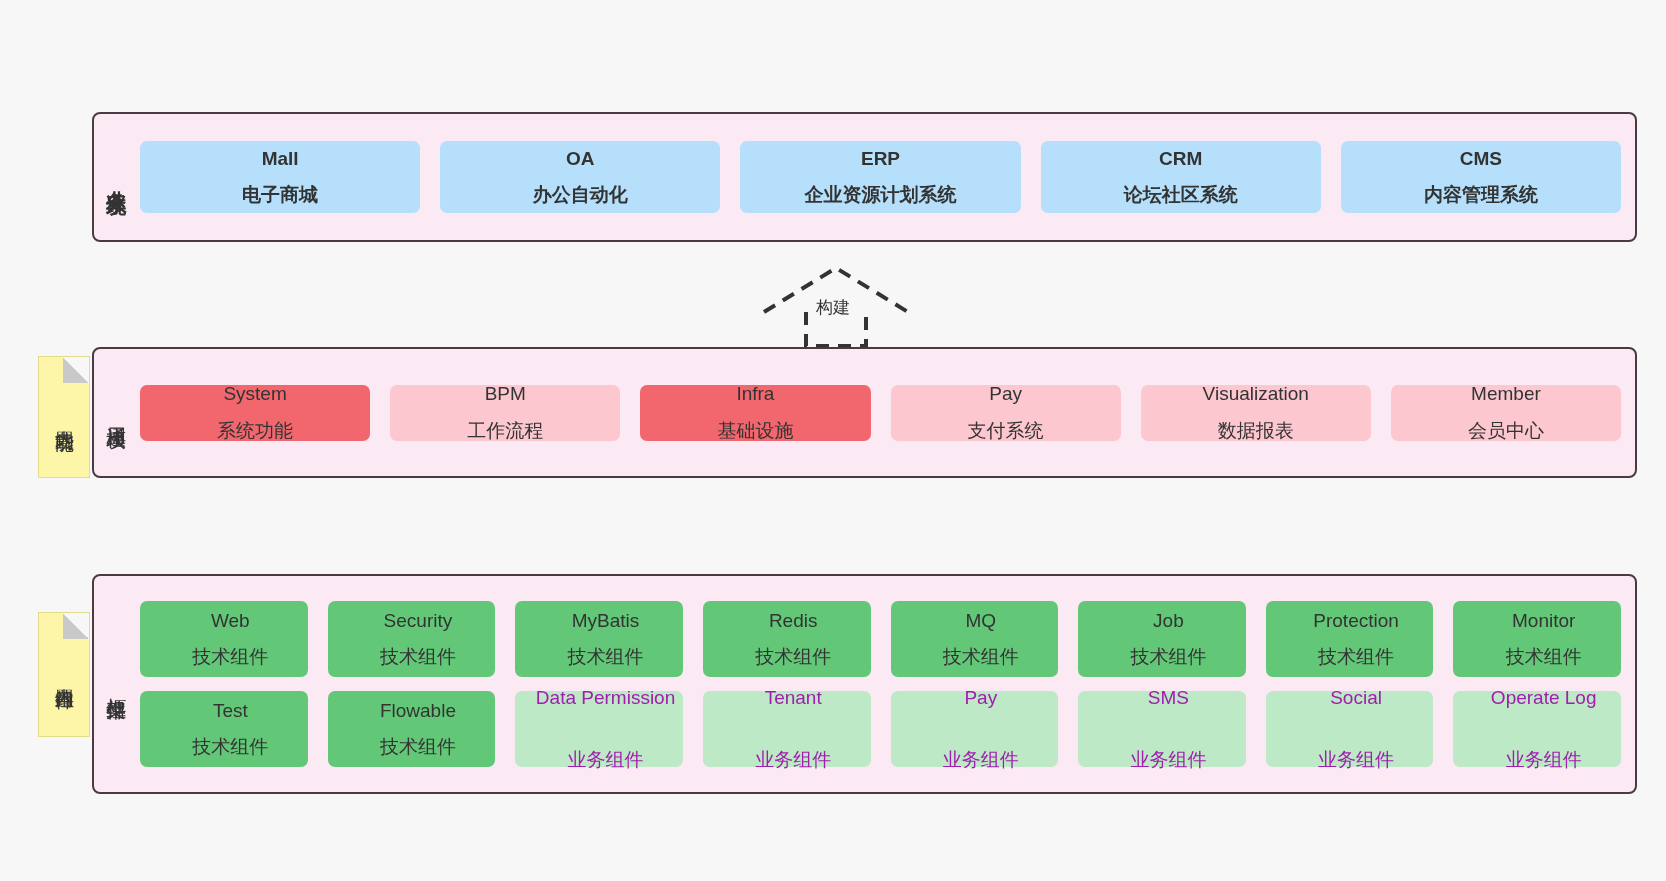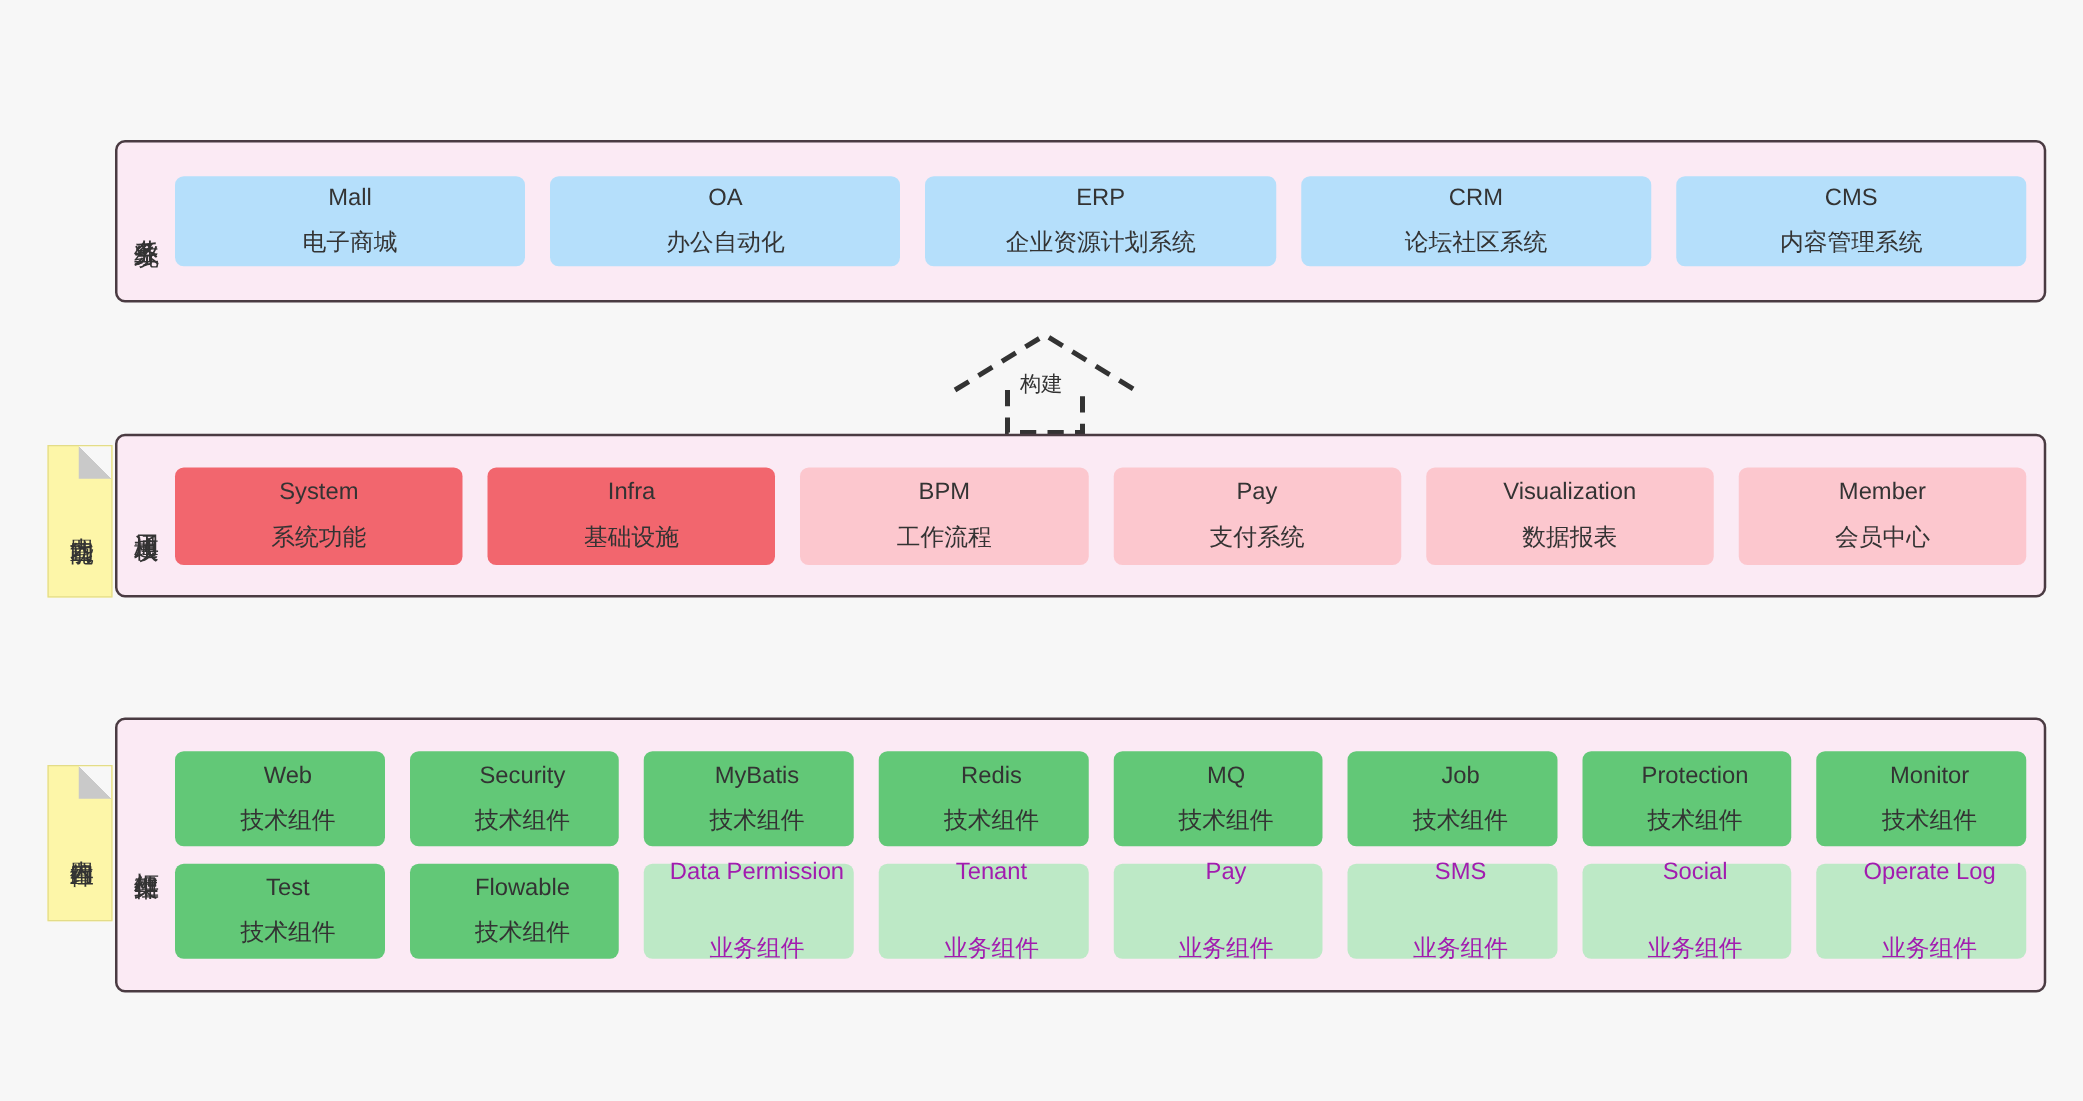--- a/index.html
+++ b/index.html
@@ -79,25 +79,25 @@
   }
   .card .en { font-size: 19px; }
   .card .cn { font-size: 19px; margin-top: 12px; }
 
   .c-blue  { background: #b5dffb; color: #333333; }
   .c-red   { background: #f2666e; color: #333333; }
   .c-pink  { background: #fcc7ce; color: #333333; }
   .c-green { background: #62c877; color: #333333; }
   .c-mint  { background: #bde9c6; color: #a21caf; gap: 26px; }
 
-  #layer-business { left: 92px; top: 112px; width: 1545px; height: 130px; }
+  #layer-business { left: 92px; top: 112px; width: 1545px; height: 130px; font-weight: bold; }
   #layer-business .card { height: 72px; }
 
   #layer-common { left: 92px; top: 347px; width: 1545px; height: 131px; }
-  #layer-common .card { height: 78px; }
+  #layer-common .card { height: 56px; }
 
   #layer-framework { left: 92px; top: 574px; width: 1545px; height: 220px; }
   #layer-framework .card { height: 76px; padding-left: 17px; }
 
   
   .note {
     position: absolute;
     box-sizing: border-box;
     background: #fdf6a8;
     border: 1px solid #e3dc88;
@@ -185,29 +185,29 @@
     <span>内置功能</span>
   </div>
   <div class="layer" id="layer-common">
     <div class="layer-title">通用模块</div>
     <div class="layer-body">
       <div class="row">
         <div class="card c-red">
           <span class="en">System</span>
           <span class="cn">系统功能</span>
         </div>
+        <div class="card c-pink">
+          <span class="en">BPM</span>
+          <span class="cn">工作流程</span>
+        </div>
         <div class="card c-red">
           <span class="en">Infra</span>
           <span class="cn">基础设施</span>
         </div>
         <div class="card c-pink">
-          <span class="en">BPM</span>
-          <span class="cn">工作流程</span>
-        </div>
-        <div class="card c-pink">
           <span class="en">Pay</span>
           <span class="cn">支付系统</span>
         </div>
         <div class="card c-pink">
           <span class="en">Visualization</span>
           <span class="cn">数据报表</span>
         </div>
         <div class="card c-pink">
           <span class="en">Member</span>
           <span class="cn">会员中心</span>

